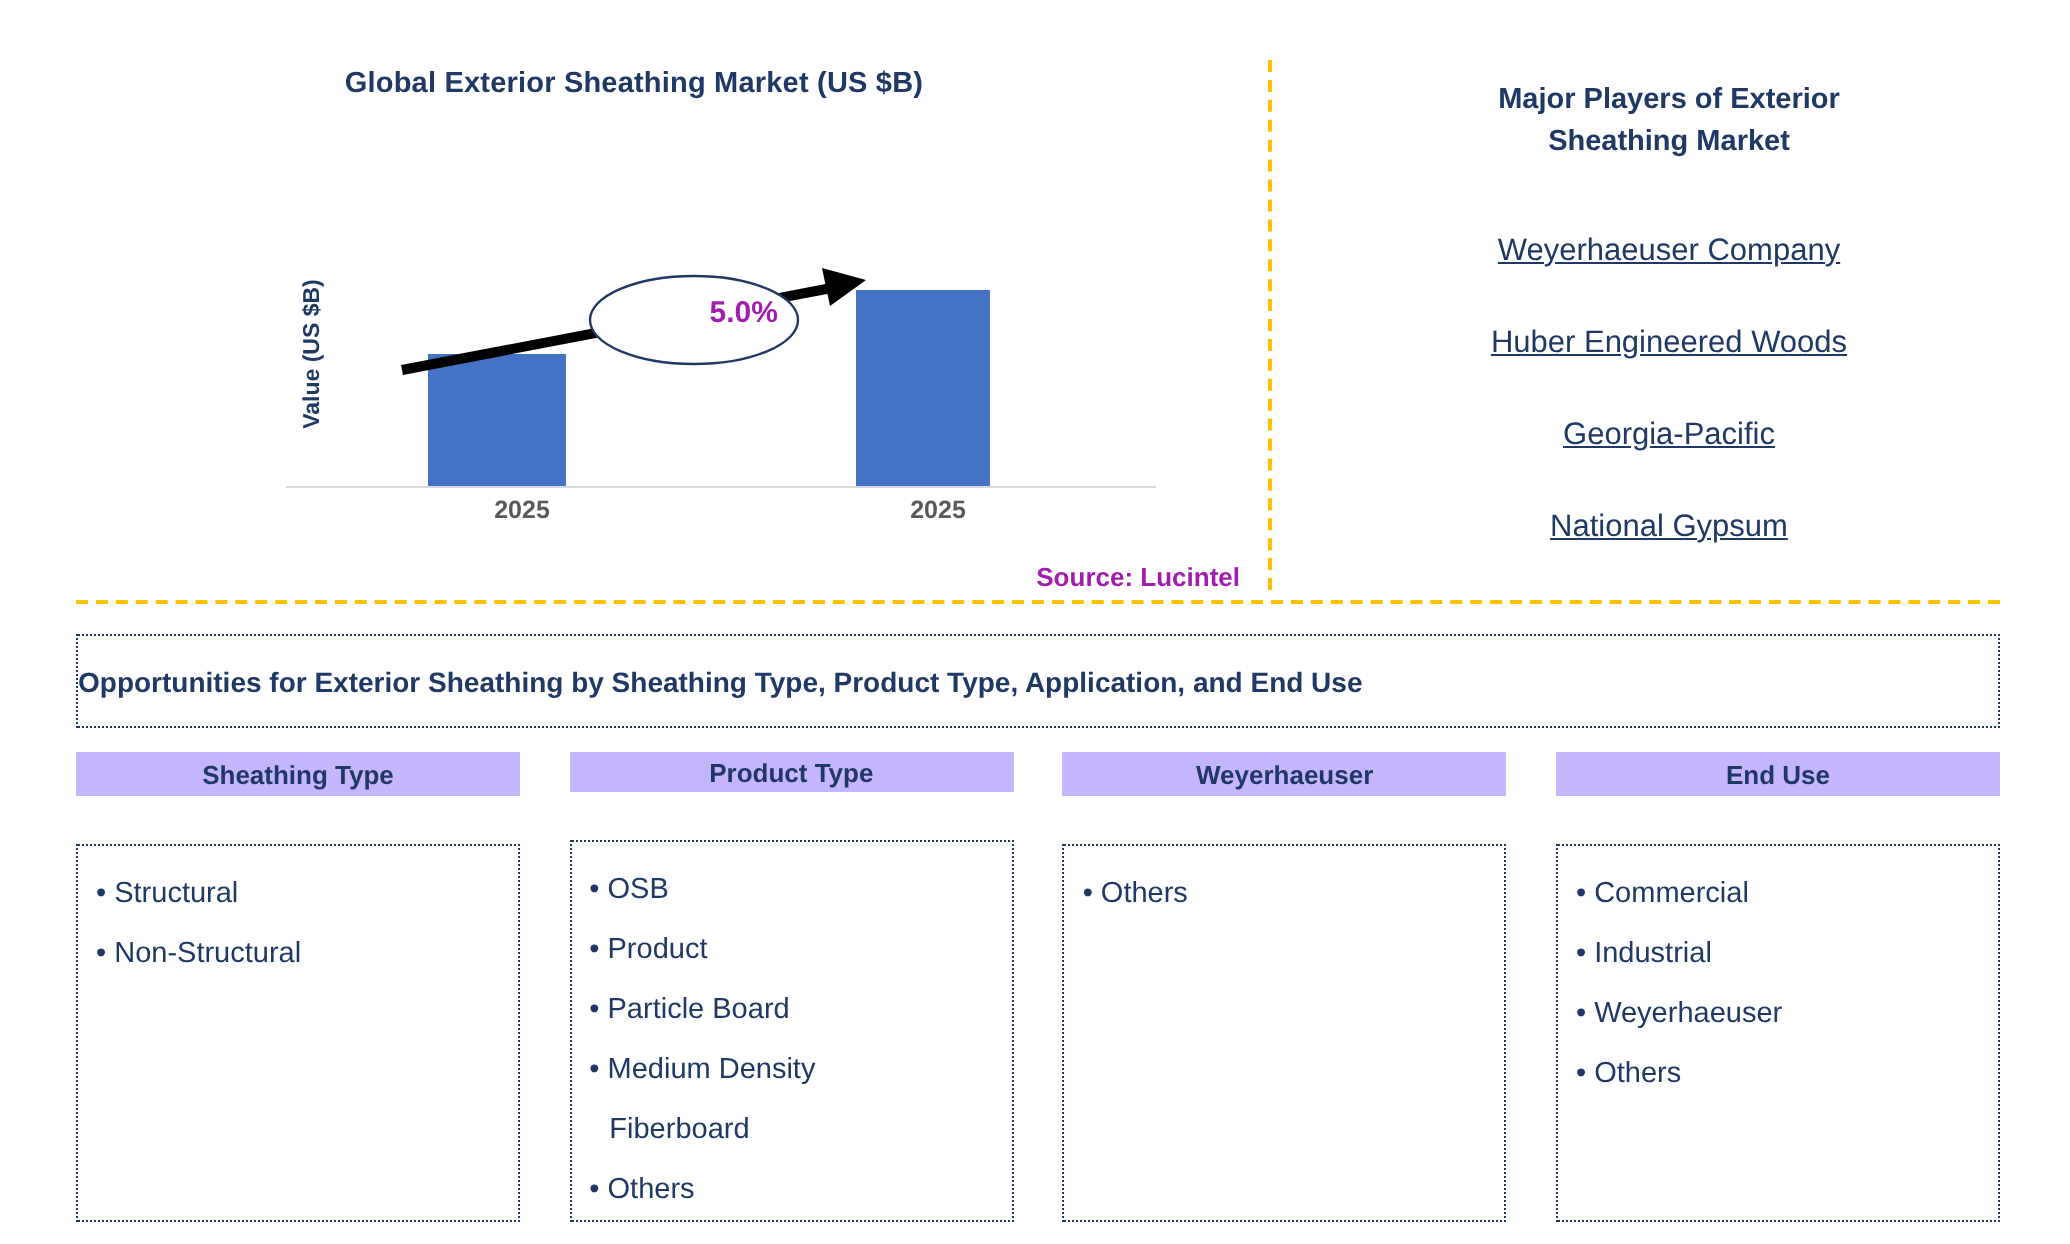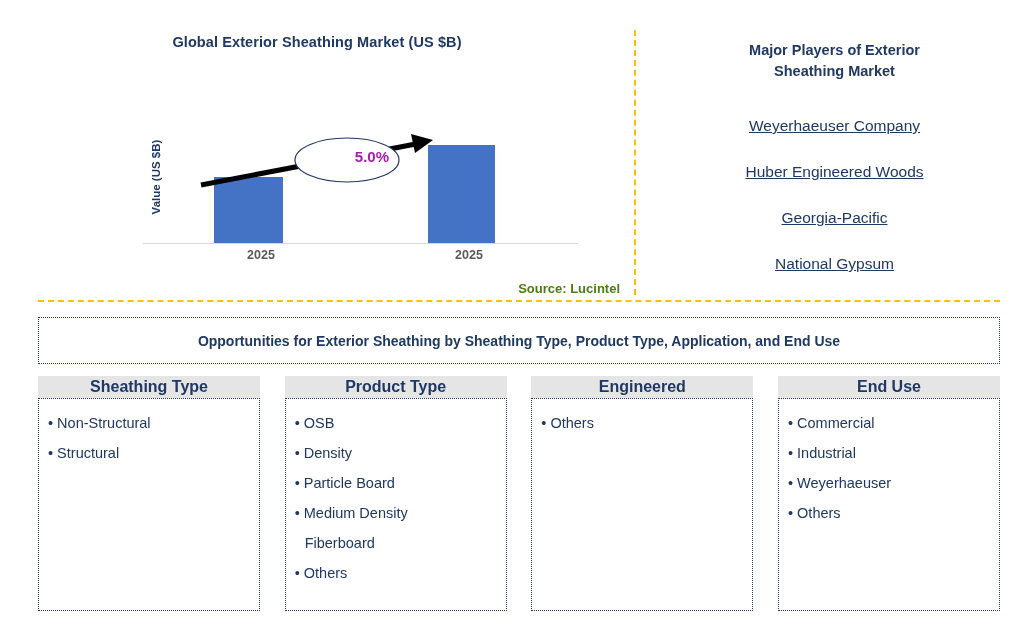--- a/index.html
+++ b/index.html
@@ -133,21 +133,21 @@
   }
 
   #source-text {
     position: absolute;
     left: 398px;
     top: 281px;
     width: 222px;
     text-align: right;
     font-size: 13px;
     font-weight: bold;
-    color: #4d7c0f;
+    color: #a21caf;
   }
 
   
   #players-panel {
     position: absolute;
     left: 634px;
     top: 0;
     width: 401px;
     height: 300px;
   }
@@ -179,21 +179,20 @@
   #banner {
     position: absolute;
     left: 38px;
     top: 317px;
     width: 962px;
     height: 47px;
     border: 1px dotted #1F3864;
     box-sizing: border-box;
     display: flex;
     align-items: center;
-    justify-content: center;
   }
   #banner-text {
     font-size: 14px;
     font-weight: bold;
     color: #1F3864;
   }
 
   #columns {
     position: absolute;
     left: 38px;
@@ -203,28 +202,28 @@
     display: flex;
     justify-content: space-between;
   }
   .column {
     width: 222px;
     display: flex;
     flex-direction: column;
   }
   .column-header {
     height: 22px;
-    background: #e5e5e5;
+    background: #c4b5fd;
     display: flex;
     align-items: center;
     justify-content: center;
-    font-size: 16px;
-    font-weight: bold;
-    color: #1F3864;
-    margin-bottom: 0;
+    font-size: 13px;
+    font-weight: bold;
+    color: #1F3864;
+    margin-bottom: 24px;
   }
   .column-body {
     flex: 1;
     border: 1px dotted #1F3864;
     box-sizing: border-box;
     padding: 9px 0 0 9px;
   }
   .bullet-item {
     font-size: 14.5px;
     color: #1F3864;
@@ -288,39 +287,39 @@
 
 <div id="banner">
   <div id="banner-text">Opportunities for Exterior Sheathing by Sheathing Type, Product Type, Application, and End Use</div>
 </div>
 
 <div id="columns">
 
   <div class="column">
     <div class="column-header">Sheathing Type</div>
     <div class="column-body">
+      <div class="bullet-item">• Structural</div>
       <div class="bullet-item">• Non-Structural</div>
-      <div class="bullet-item">• Structural</div>
     </div>
   </div>
 
   <div class="column">
     <div class="column-header">Product Type</div>
     <div class="column-body">
       <div class="bullet-item">• OSB</div>
-      <div class="bullet-item">• Density</div>
+      <div class="bullet-item">• Product</div>
       <div class="bullet-item">• Particle Board</div>
       <div class="bullet-item">• Medium Density
    Fiberboard</div>
       <div class="bullet-item">• Others</div>
     </div>
   </div>
 
   <div class="column">
-    <div class="column-header">Engineered</div>
+    <div class="column-header">Weyerhaeuser</div>
     <div class="column-body">
       <div class="bullet-item">• Others</div>
     </div>
   </div>
 
   <div class="column">
     <div class="column-header">End Use</div>
     <div class="column-body">
       <div class="bullet-item">• Commercial</div>
       <div class="bullet-item">• Industrial</div>

